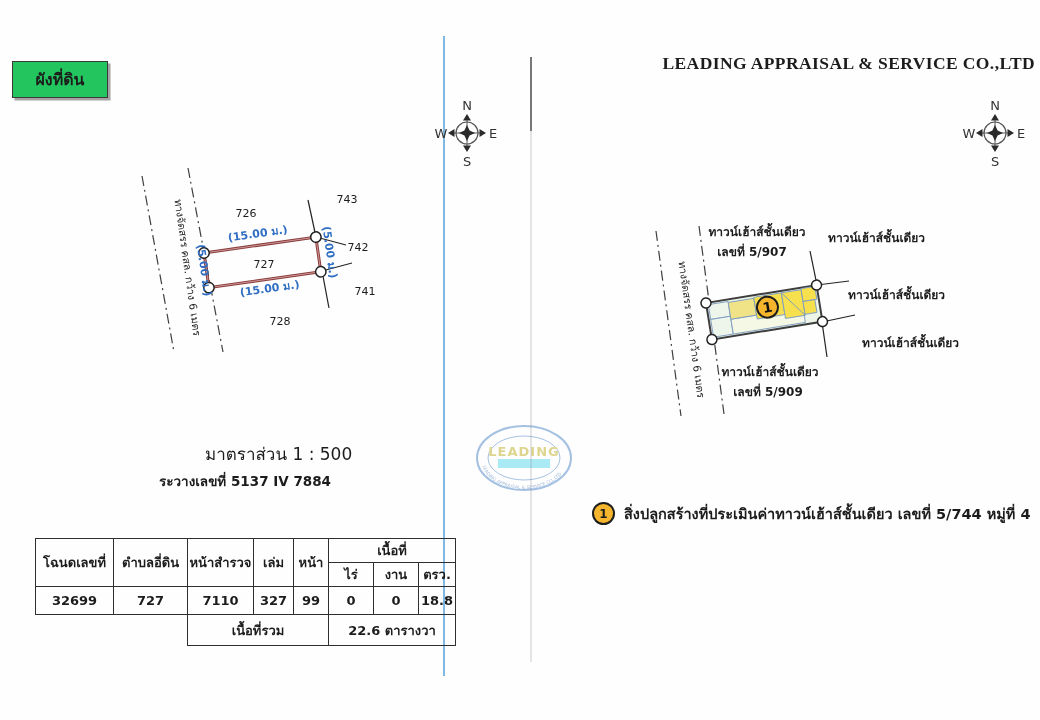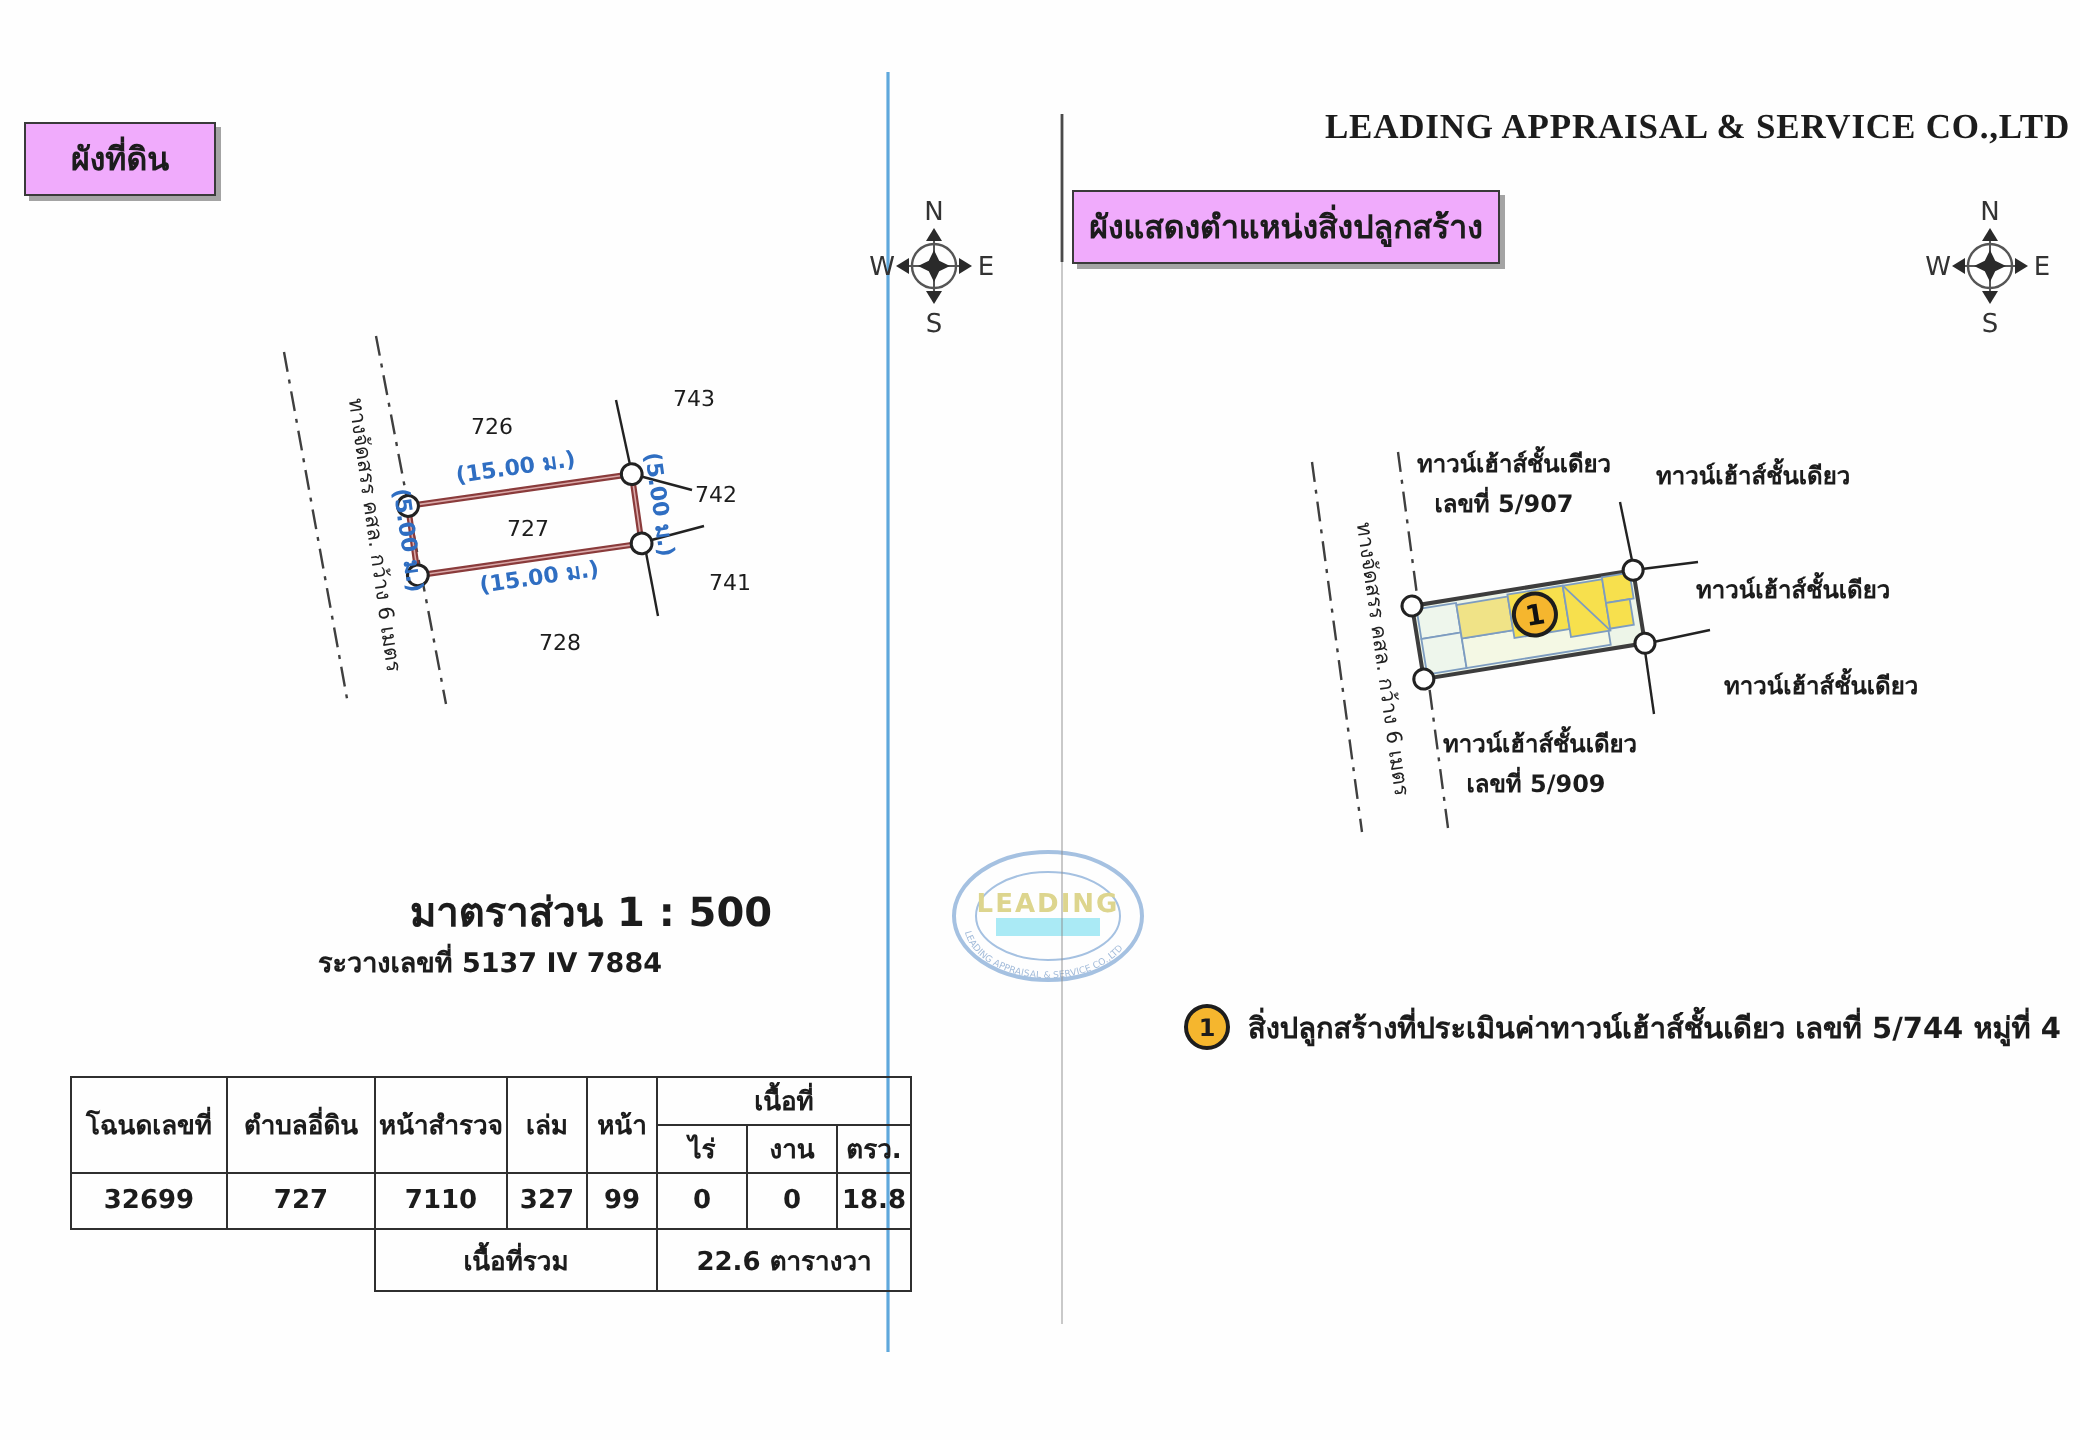--- a/index.html
+++ b/index.html
@@ -1,22 +1,22 @@
 <!DOCTYPE html>
 <html><head>
 <meta charset="utf-8">
 <style>
   html,body{margin:0;padding:0;background:#fff;}
   .page{position:relative;width:1040px;height:720px;background:#fefefe;overflow:hidden;
         font-family:"DejaVu Sans",sans-serif;color:#1c1c1c;}
   .abs{position:absolute;}
-  .titlebox{background:#f0abfc;border:1.6px solid #3a3a3a;box-shadow:2.5px 2.5px 0 rgba(90,90,90,.55);
+  .titlebox{background:#22c55e;border:1.6px solid #3a3a3a;box-shadow:2.5px 2.5px 0 rgba(90,90,90,.55);
             display:flex;align-items:center;justify-content:center;font-weight:bold;font-size:16px;}
   .company{font-family:"Liberation Serif",serif;font-weight:bold;font-size:17.5px;letter-spacing:.4px;}
-  .scale-line{font-weight:bold;font-size:20px;}
+  .scale-line{font-weight:normal;font-size:17px;}
   .info-line{font-size:13.5px;font-weight:600;}
   table.deed{border-collapse:collapse;table-layout:fixed;font-size:13px;}
   table.deed th,table.deed td{border:1.3px solid #2f2f2f;text-align:center;padding:0;font-weight:600;}
   table.deed td.val{font-weight:600;}
   table.deed td.ghost{border:none;}
   .legend{display:flex;align-items:center;gap:9px;font-size:14.5px;font-weight:600;}
   .legend .disc{width:19px;height:19px;border-radius:50%;background:#f5b62e;border:2px solid #1d1d1d;
         display:flex;align-items:center;justify-content:center;font-size:12px;font-weight:bold;flex:0 0 auto;}
   svg text{font-family:"DejaVu Sans",sans-serif;}
 </style>
@@ -156,23 +156,20 @@
       <text x="26" y="4.5" text-anchor="middle" font-size="13" fill="#333">E</text>
     </g>
   </svg>
 
   <div class="abs titlebox" style="left:12px;top:61px;width:94px;height:35px;">
     <span>ผังที่ดิน</span>
   </div>
 
   <div class="abs company" style="right:5px;top:53px;width:520px;text-align:right;">LEADING APPRAISAL &amp; SERVICE CO.,LTD</div>
 
-  <div class="abs titlebox" style="left:536px;top:95px;width:212px;height:35px;">
-    <span>ผังแสดงตำแหน่งสิ่งปลูกสร้าง</span>
-  </div>
 
   <div class="abs scale-line" style="left:205px;top:440px;">มาตราส่วน 1 : 500</div>
   <div class="abs info-line" style="left:30px;top:470px;width:430px;text-align:center;">ระวางเลขที่ 5137 IV 7884</div>
 
   <table class="deed abs" style="left:35px;top:538px;width:420px;padding-left:28px;">
     <colgroup>
       <col style="width:78px">
         <col style="width:74px">
         <col style="width:66px">
         <col style="width:40px">

